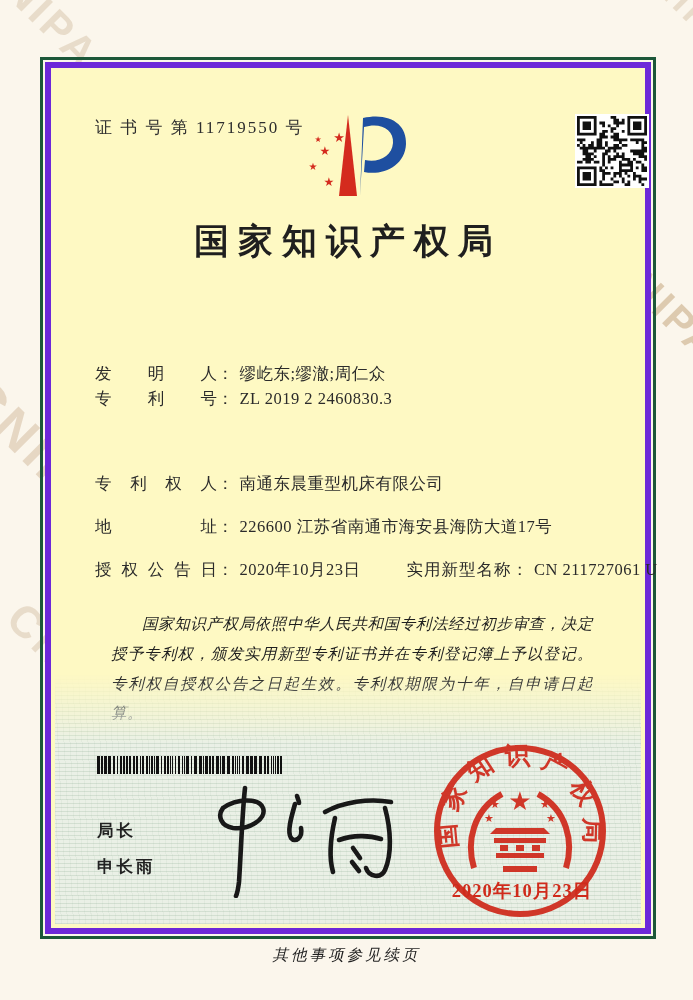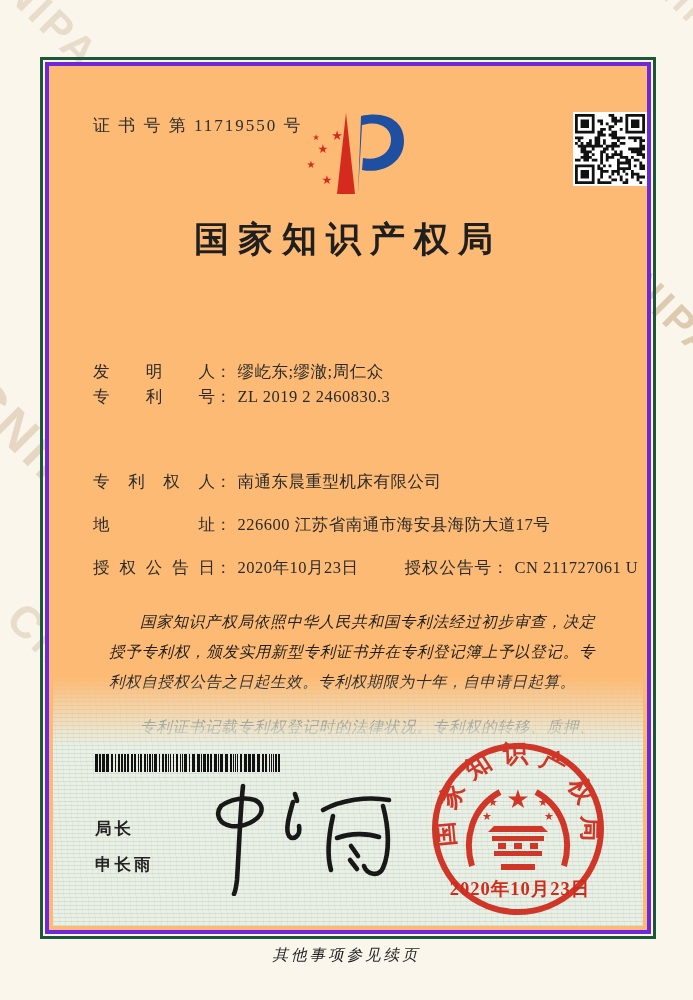--- a/index.html
+++ b/index.html
@@ -10,21 +10,21 @@
       color:rgba(203,178,146,0.38);transform:rotate(45deg);letter-spacing:4px;pointer-events:none;z-index:1;}
   .wm1{top:-14px;left:-34px;font-size:42px;}
   .wm2{top:282px;left:592px;font-size:40px;color:rgba(196,165,126,0.55);}
   .wm3{top:420px;left:-52px;font-size:52px;color:rgba(203,178,146,0.45);}
   .wm4{top:640px;left:-8px;font-size:44px;}
   .wm5{top:286px;left:400px;font-size:34px;color:rgba(208,188,160,0.30);}
   .wm6{top:600px;left:300px;font-size:34px;color:rgba(208,188,160,0.28);}
   .wm7{top:-20px;left:618px;font-size:36px;}
   
   .frame{position:absolute;left:40px;top:57px;width:610px;height:876px;border:3px solid #1c5739;z-index:2;}
-  .frame-inner{position:absolute;left:2px;top:2px;right:2px;bottom:2px;border:4px solid #6d28d9;background:#fdba74;}
+  .frame-inner{position:absolute;left:2px;top:2px;right:2px;bottom:2px;border:6px solid #6d28d9;background:#fef9c3;}
   
   .cert-no{position:absolute;left:44px;top:48px;font-size:17px;color:#2e2e2e;letter-spacing:2px;}
   .logo{position:absolute;left:252px;top:44px;width:116px;height:92px;}
   .qr{position:absolute;left:524px;top:46px;width:70px;height:70px;background:#fff;padding:2px;}
   .title{position:absolute;left:0;top:150px;width:100%;text-align:center;font-size:35px;font-weight:bold;
          color:#1f1f1f;letter-spacing:9px;}
   
   .frow{position:absolute;left:44px;right:30px;font-size:16.5px;color:#2b2b2b;white-space:nowrap;}
   .f-label{display:inline-block;width:122px;text-align:justify;text-align-last:justify;vertical-align:bottom;}
   .f-colon{display:inline-block;margin-right:6px;}
@@ -96,21 +96,21 @@
       <div class="frow r3">
         <span class="f-label">专利号</span><span class="f-colon">：</span><span class="f-value">ZL 2019 2 2460830.3</span>
       </div>
       <div class="frow r5">
         <span class="f-label">专利权人</span><span class="f-colon">：</span><span class="f-value">南通东晨重型机床有限公司</span>
       </div>
       <div class="frow r6">
         <span class="f-label">地址</span><span class="f-colon">：</span><span class="f-value">226600 江苏省南通市海安县海防大道17号</span>
       </div>
       <div class="frow r7">
-        <span class="f-label">授权公告日</span><span class="f-colon">：</span><span class="f-value">2020年10月23日</span><span class="pair2"><span class="f-label2">授权公告号</span><span class="f-colon">：</span><span class="f-value">CN 211727061 U</span></span>
+        <span class="f-label">授权公告日</span><span class="f-colon">：</span><span class="f-value">2020年10月23日</span><span class="pair2"><span class="f-label2">实用新型名称</span><span class="f-colon">：</span><span class="f-value">CN 211727061 U</span></span>
       </div>
 
       <div class="body-text">
         <p>国家知识产权局依照中华人民共和国专利法经过初步审查，决定授予专利权，颁发实用新型专利证书并在专利登记簿上予以登记。专利权自授权公告之日起生效。专利权期限为十年，自申请日起算。</p>
         <p>专利证书记载专利权登记时的法律状况。专利权的转移、质押、无效、终止、恢复和专利权人的姓名或名称、国籍、地址变更等事项记载在专利登记簿上。</p>
       </div>
 
       <div class="guilloche"></div>
 
       <svg class="barcode" id="barcode-svg" viewBox="0 0 190 18" preserveAspectRatio="none" aria-hidden="true">

